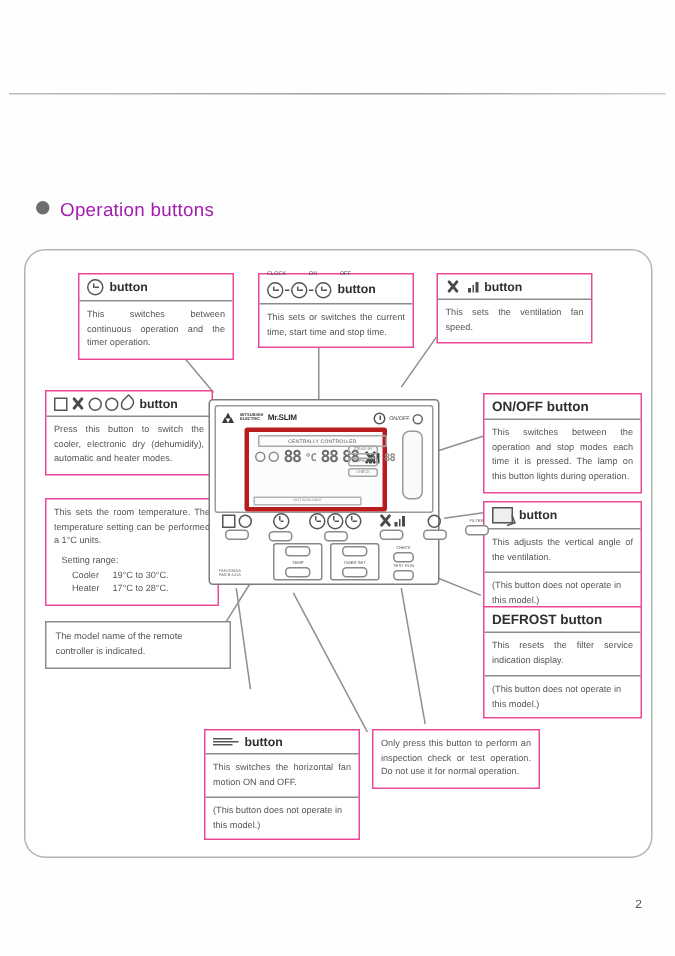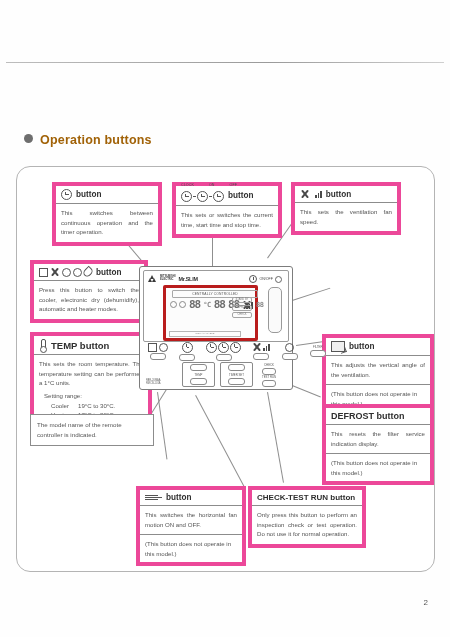--- a/index.html
+++ b/index.html
@@ -23,42 +23,42 @@
   .bullet-dot{
     display:inline-block;width:9px;height:9px;border-radius:50%;
     background:#6e6e6e;margin-right:7px;vertical-align:1px;
   }
   .h-main{
     position:absolute;left:24px;top:85px;
     font-size:14.5px;font-weight:bold;letter-spacing:.2px;color:#3a3a3a;
   }
   .h-sub{
     position:absolute;left:24px;top:133px;
-    font-size:12.5px;font-weight:bold;letter-spacing:.2px;color:#a16207;
+    font-size:12.5px;font-weight:normal;letter-spacing:.2px;color:#a21caf;
   }
 
   
   .intro{
     position:absolute;left:168px;top:98px;width:265px;
     font-size:7.6px;line-height:1.62;color:#555;
   }
   .intro .bd{
     width:7px;height:7px;background:#777;border-radius:50%;
     display:inline-block;margin-right:5px;vertical-align:0px;
   }
   .intro-txt{display:block;margin-left:12px;margin-top:-11px;text-align:justify;}
 
   
   .frame{
     position:absolute;left:16px;top:166px;width:417px;height:404px;
     border:1px solid #b4b4b4;border-radius:14px;background:#fff;
   }
 
   
-  .callout{position:absolute;border:4px solid #ec4899;background:#fff;}
+  .callout{position:absolute;border:1px solid #ec4899;background:#fff;}
   .callout .cap{
     border-bottom:1px solid #8c8c8c;
     padding:3px 5px 3px 5px;
     font-size:8.2px;font-weight:bold;color:#2f2f2f;
     display:flex;align-items:center;gap:4px;white-space:nowrap;
   }
   .callout .body{
     padding:4px 5px 5px 5px;
     font-size:6.1px;line-height:1.58;color:#555;text-align:justify;
   }
@@ -318,42 +318,44 @@
         <span class="m-sun"></span>
         <span class="m-sun"></span>
         <span class="m-drop"></span>
       </span>
       <span>button</span>
     </div>
     <div class="body">Press this button to switch the cooler, electronic dry (dehumidify),   automatic and heater modes.</div>
   </div>
 
   <div class="callout" style="left:30px;top:332px;width:114px;">
-    <div class="cap">
-      <span class="ic therm"></span>
-      <span style="font-size:9.5px;">TEMP button</span>
-    </div>
     <div class="body">
       <span>This sets the room temperature. The temperature setting can be performed a 1°C units.</span>
       <div class="rng">
         <div class="rl">Setting range:</div>
         <div class="row">
           <span>Cooler</span>
           <span>19°C to 30°C.</span>
         </div>
         <div class="row">
           <span>Heater</span>
           <span>17°C to 28°C.</span>
         </div>
       </div>
     </div>
   </div>
 
   <div class="plainbox" style="left:30px;top:414px;width:110px;">The model name of the remote controller is indicated.</div>
 
+  <div class="callout" style="left:322px;top:262px;width:104px;">
+    <div class="cap" style="font-size:9px;">
+      <span>ON/OFF button</span>
+    </div>
+    <div class="body">This switches between the operation and stop modes each time it is pressed.  The lamp on this button lights during operation.</div>
+  </div>
 
   <div class="callout" style="left:322px;top:334px;width:104px;">
     <div class="cap">
       <span class="ic vane"></span>
       <span>button</span>
     </div>
     <div class="body">This adjusts the vertical angle of the ventilation.</div>
     <div class="sep-note">(This button does not operate in this model.)</div>
   </div>
 
@@ -372,23 +374,20 @@
           <i></i>
           <i></i>
         </span>
       <span>button</span>
     </div>
     <div class="body">This switches the horizontal fan motion ON and OFF.</div>
     <div class="sep-note">(This button does not operate in this model.)</div>
   </div>
 
   <div class="callout" style="left:248px;top:486px;width:110px;">
-    <div class="cap" style="font-size:8px;">
-      <span>CHECK-TEST RUN button</span>
-    </div>
     <div class="body">Only press this button to perform an inspection check or test operation. Do not use it for normal operation.</div>
   </div>
 
   <div class="remote">
 
     <div class="remote-top">
 
       <div class="brand">
         <span class="logo-tri">
             <i></i>

